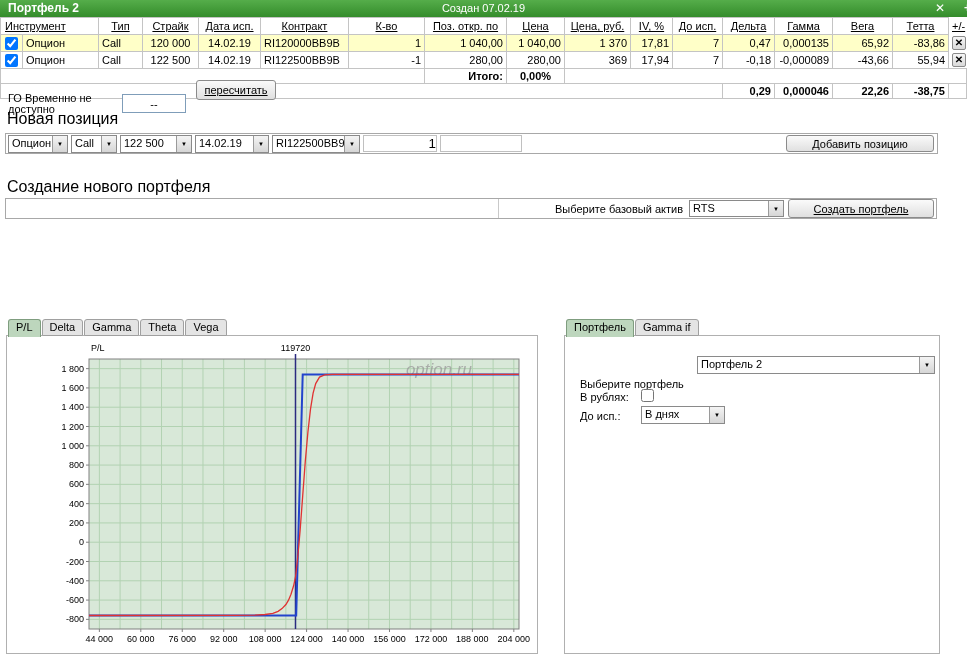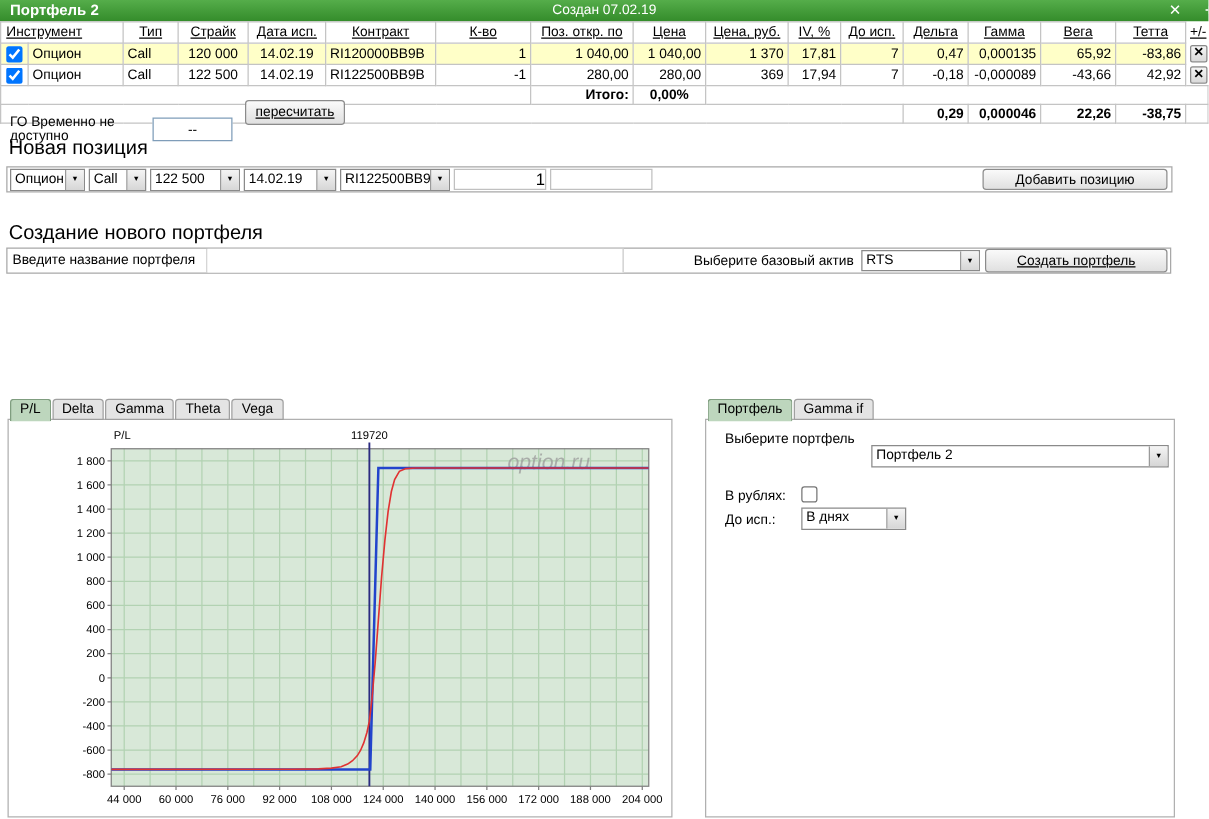--- a/index.html
+++ b/index.html
@@ -179,21 +179,21 @@
       <td class="l">RI122500BB9B</td>
       <td class="r">-1</td>
       <td class="r">280,00</td>
       <td class="r">280,00</td>
       <td class="r">369</td>
       <td class="r">17,94</td>
       <td class="r">7</td>
       <td class="r">-0,18</td>
       <td class="r">-0,000089</td>
       <td class="r">-43,66</td>
-      <td class="r">42,92</td>
+      <td class="r">55,94</td>
       <td class="xcell"><button class="xbtn"><span>✕</span></button></td>
     </tr>
 
     <tr class="totrowA">
       <td class="nob" colspan="7"></td>
       <td class="r tot">Итого:</td>
       <td class="c tot">0,00%</td>
       <td class="nob" colspan="8"></td>
     </tr>
     <tr class="totrowB">
@@ -233,21 +233,20 @@
       <span class="dd-val">RI122500BB9B</span>
       <span class="dd-btn">▼</span>
     </div>
     <input class="np-qty" value="1" style="">
     <input class="np-extra" style="">
     <button class="btn np-add">Добавить позицию</button>
   </div>
 
   <div class="sec-h" style="top:178px">Создание нового портфеля</div>
   <div class="create-row">
-    <div class="cp-label">Введите название портфеля</div>
     <input class="cp-input" style="">
     <div class="cp-asset-label">Выберите базовый актив</div>
     <div class="dd cp-dd">
       <span class="dd-val">RTS</span>
       <span class="dd-btn">▼</span>
     </div>
     <button class="btn cp-btn">Создать портфель</button>
   </div>
 
 
@@ -361,21 +360,21 @@
           <text x="40" y="12" text-anchor="start" font-size="9" fill="#000000">P/L</text>
         </svg></div>
   </div>
 
   <div class="tabs right-tabs">
     <div class="tab active">Портфель</div>
     <div class="tab">Gamma if</div>
   </div>
 
   <div class="panel right-panel">
-    <div class="rp-label" style="left:15px; top:9px">Выберите портфель</div>
+    <div class="rp-label" style="left:15px; top:42px">Выберите портфель</div>
     <div class="dd rp-dd1">
       <span class="dd-val">Портфель 2</span>
       <span class="dd-btn">▼</span>
     </div>
     <div class="rp-label" style="left:15px; top:55px">В рублях:</div>
     <input type="checkbox" class="rp-check" style="">
     <div class="rp-label" style="left:15px; top:74px">До исп.:</div>
     <div class="dd rp-dd3">
       <span class="dd-val">В днях</span>
       <span class="dd-btn">▼</span>

